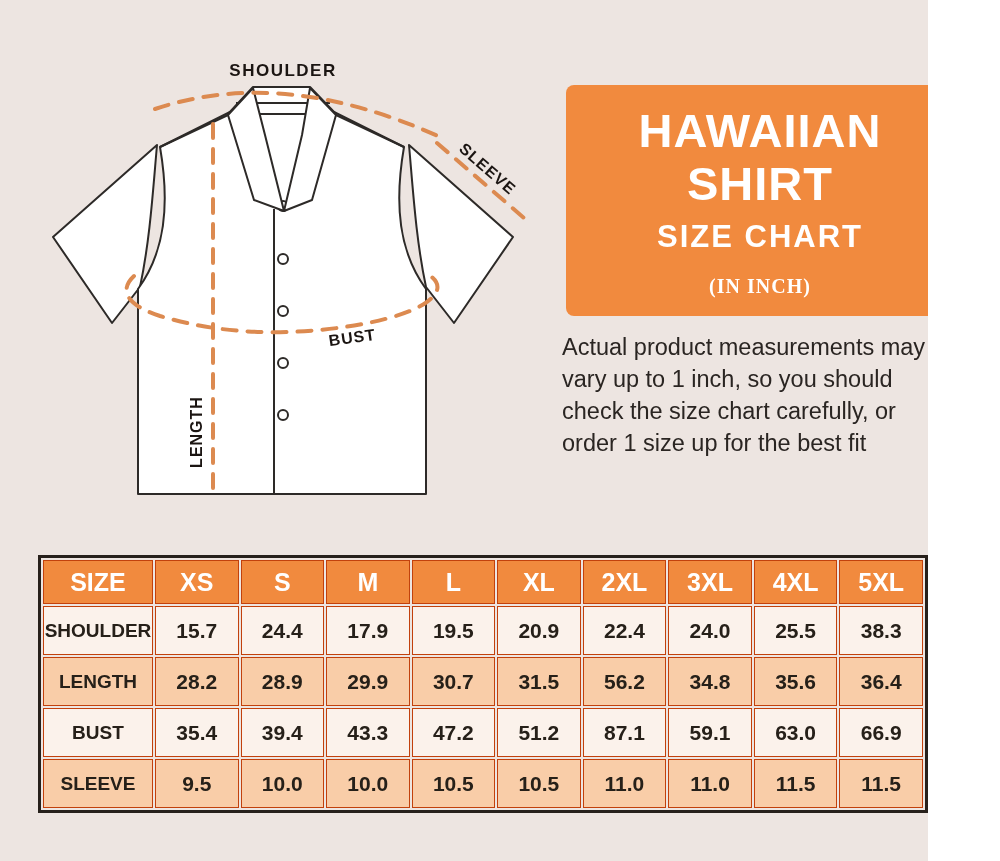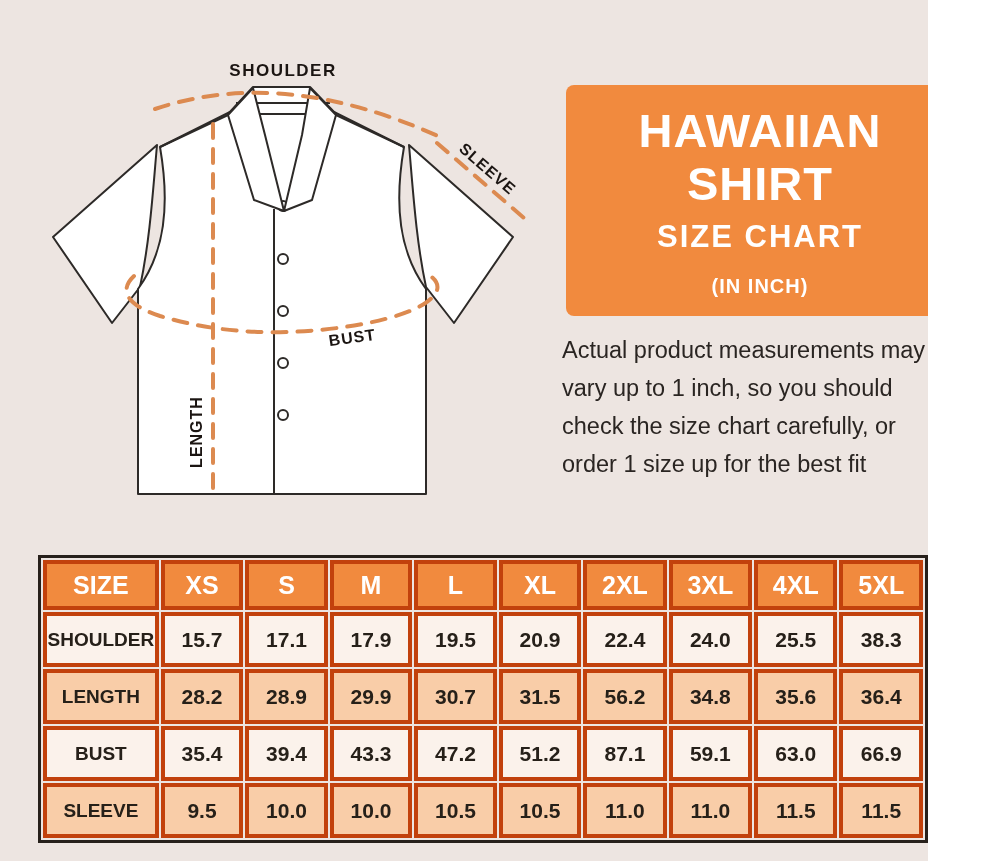--- a/index.html
+++ b/index.html
@@ -17,33 +17,33 @@
   .measure-label { fill:#1b1512; font-weight:bold; font-size:17px; letter-spacing:1.5px; }
   .measure-label.small { font-size:16px; letter-spacing:1px; }
   
   .info-box {
     position:absolute; left:566px; top:85px; width:388px; height:231px;
     background:#F18A3E; color:#ffffff; text-align:center; border-radius:8px;
     display:flex; flex-direction:column; justify-content:center; align-items:center;
   }
   .info-title { font-size:47px; line-height:53px; font-weight:bold; letter-spacing:1px; }
   .info-subtitle { font-size:31px; font-weight:bold; letter-spacing:2px; margin-top:9px; }
-  .info-unit { font-size:20px; font-weight:bold; letter-spacing:1px; margin-top:20px; }
+  .info-unit { font-size:20px; font-weight:bold; letter-spacing:1px; margin-top:20px;font-family:Liberation Serif, serif; }
   .description {
     position:absolute; left:562px; top:331px; width:382px;
-    font-size:23.5px; line-height:38px; color:#2a2522;
+    font-size:23.5px; line-height:32px; color:#2a2522;
   }
   
   .size-table {
     position:absolute; left:38px; top:555px;
     border-collapse:separate; border-spacing:2px;
     background:#EDE5E1; border:3px solid #27201B;
   }
   .size-table th, .size-table td {
-    border:4px solid #c2410c; text-align:center; padding:0;
+    border:1px solid #c2410c; text-align:center; padding:0;
   }
   .size-table th { background:#F18A3E; color:#ffffff; font-size:25px; font-weight:bold; height:42px; }
   .size-table td { font-size:21px; font-weight:bold; height:47px; }
   .col-size { width:108px; }
   .col-val { width:82px; }
   .row-cream td { background:#FBF2EB; }
   .row-peach td { background:#F9CDA8; }
   .row-label { font-size:19px !important; }
 </style>
 </head>
@@ -105,21 +105,21 @@
       <th class="col-val">L</th>
       <th class="col-val">XL</th>
       <th class="col-val">2XL</th>
       <th class="col-val">3XL</th>
       <th class="col-val">4XL</th>
       <th class="col-val">5XL</th>
     </tr>
     <tr class="row-cream">
       <td class="row-label">SHOULDER</td>
       <td>15.7</td>
-      <td>17.1</td>
+      <td>24.4</td>
       <td>17.9</td>
       <td>19.5</td>
       <td>20.9</td>
       <td>22.4</td>
       <td>24.0</td>
       <td>25.5</td>
       <td>38.3</td>
     </tr>
     <tr class="row-peach">
       <td class="row-label">LENGTH</td>

